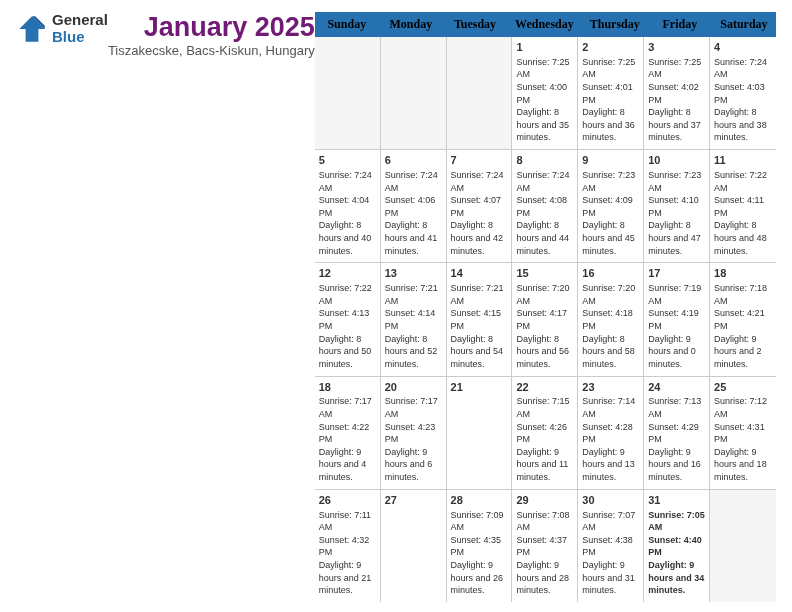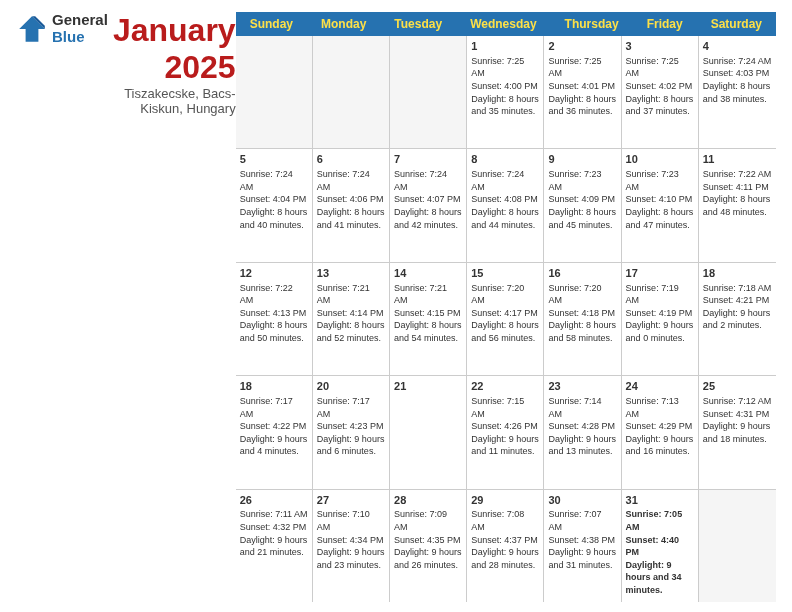--- a/index.html
+++ b/index.html
@@ -44,44 +44,45 @@
       color: #2672b0;
     }
     .logo-icon {
       width: 32px;
       height: 32px;
     }
     .title-section {
       text-align: right;
     }
     .month-title {
-      font-size: 32px;
-      font-weight: bold;
-      color: #b91c1c;
+      font-size: 27px;
+      font-weight: bold;
+      color: #701a75;
     }
     .location {
       font-size: 13px;
       color: #555;
     }
     .calendar {
       flex: 1;
       display: flex;
       flex-direction: column;
     }
     .cal-header {
       display: grid;
       grid-template-columns: repeat(7, 1fr);
       background: #2672b0;
     }
     .cal-header-cell {
-      color: #fde047;
+      color: #000000;
       font-size: 12px;
       font-weight: bold;
       text-align: center;
-      padding: 5px 14px;
+      padding: 5px 8px;
+      font-family: Liberation Serif, serif;
     }
     .cal-body {
       display: flex;
       flex-direction: column;
       flex: 1;
     }
     .cal-row {
       display: grid;
       grid-template-columns: repeat(7, 1fr);
       flex: 1;
@@ -309,23 +310,20 @@
         </div>
         <div class="cal-row">
           <div class="cal-cell">
             <span class="day-num">26</span>
             <div class="cell-info" style="white-space: pre-line;">Sunrise: 7:11 AM
 Sunset: 4:32 PM
 Daylight: 9 hours and 21 minutes.</div>
           </div>
           <div class="cal-cell">
             <span class="day-num">27</span>
-            <div class="cell-info" style="white-space: pre-line;">Sunrise: 7:10 AM
-Sunset: 4:34 PM
-Daylight: 9 hours and 23 minutes.</div>
           </div>
           <div class="cal-cell">
             <span class="day-num">28</span>
             <div class="cell-info" style="white-space: pre-line;">Sunrise: 7:09 AM
 Sunset: 4:35 PM
 Daylight: 9 hours and 26 minutes.</div>
           </div>
           <div class="cal-cell">
             <span class="day-num">29</span>
             <div class="cell-info" style="white-space: pre-line;">Sunrise: 7:08 AM

